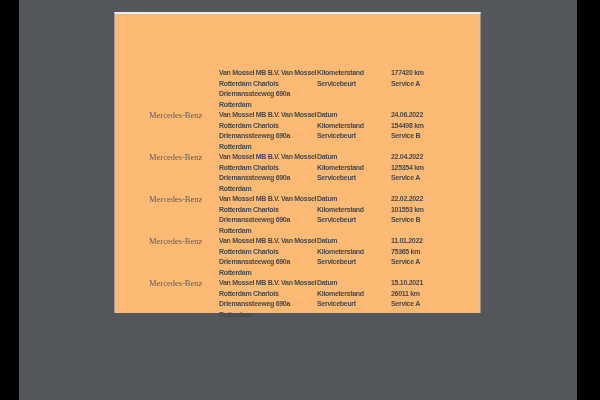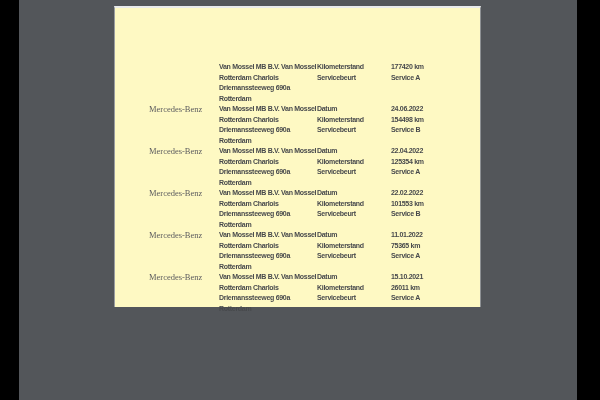--- a/index.html
+++ b/index.html
@@ -6,22 +6,22 @@
   body{
     width:600px;height:400px;position:relative;overflow:hidden;
     background:#000;
     font-family:"Liberation Sans",sans-serif;
   }
   .margin-panel{
     position:absolute;top:0;left:19px;width:558px;height:400px;
     background:#53565a;
   }
   .page{
-    position:absolute;top:6px;left:114px;width:367px;height:301px;
-    background:#fef9c3;box-sizing:border-box;
+    position:absolute;top:12px;left:114px;width:367px;height:301px;
+    background:#fdba74;box-sizing:border-box;
     border-top:2px solid #e9ebec;
     border-left:1px solid #9a9da0;
     border-right:1px solid #8e9194;
   }
   .service-table{
     position:absolute;top:54px;left:0;right:0;
   }
   .row{
     display:grid;
     grid-template-columns:34px 70px 98px 74px 1fr;

